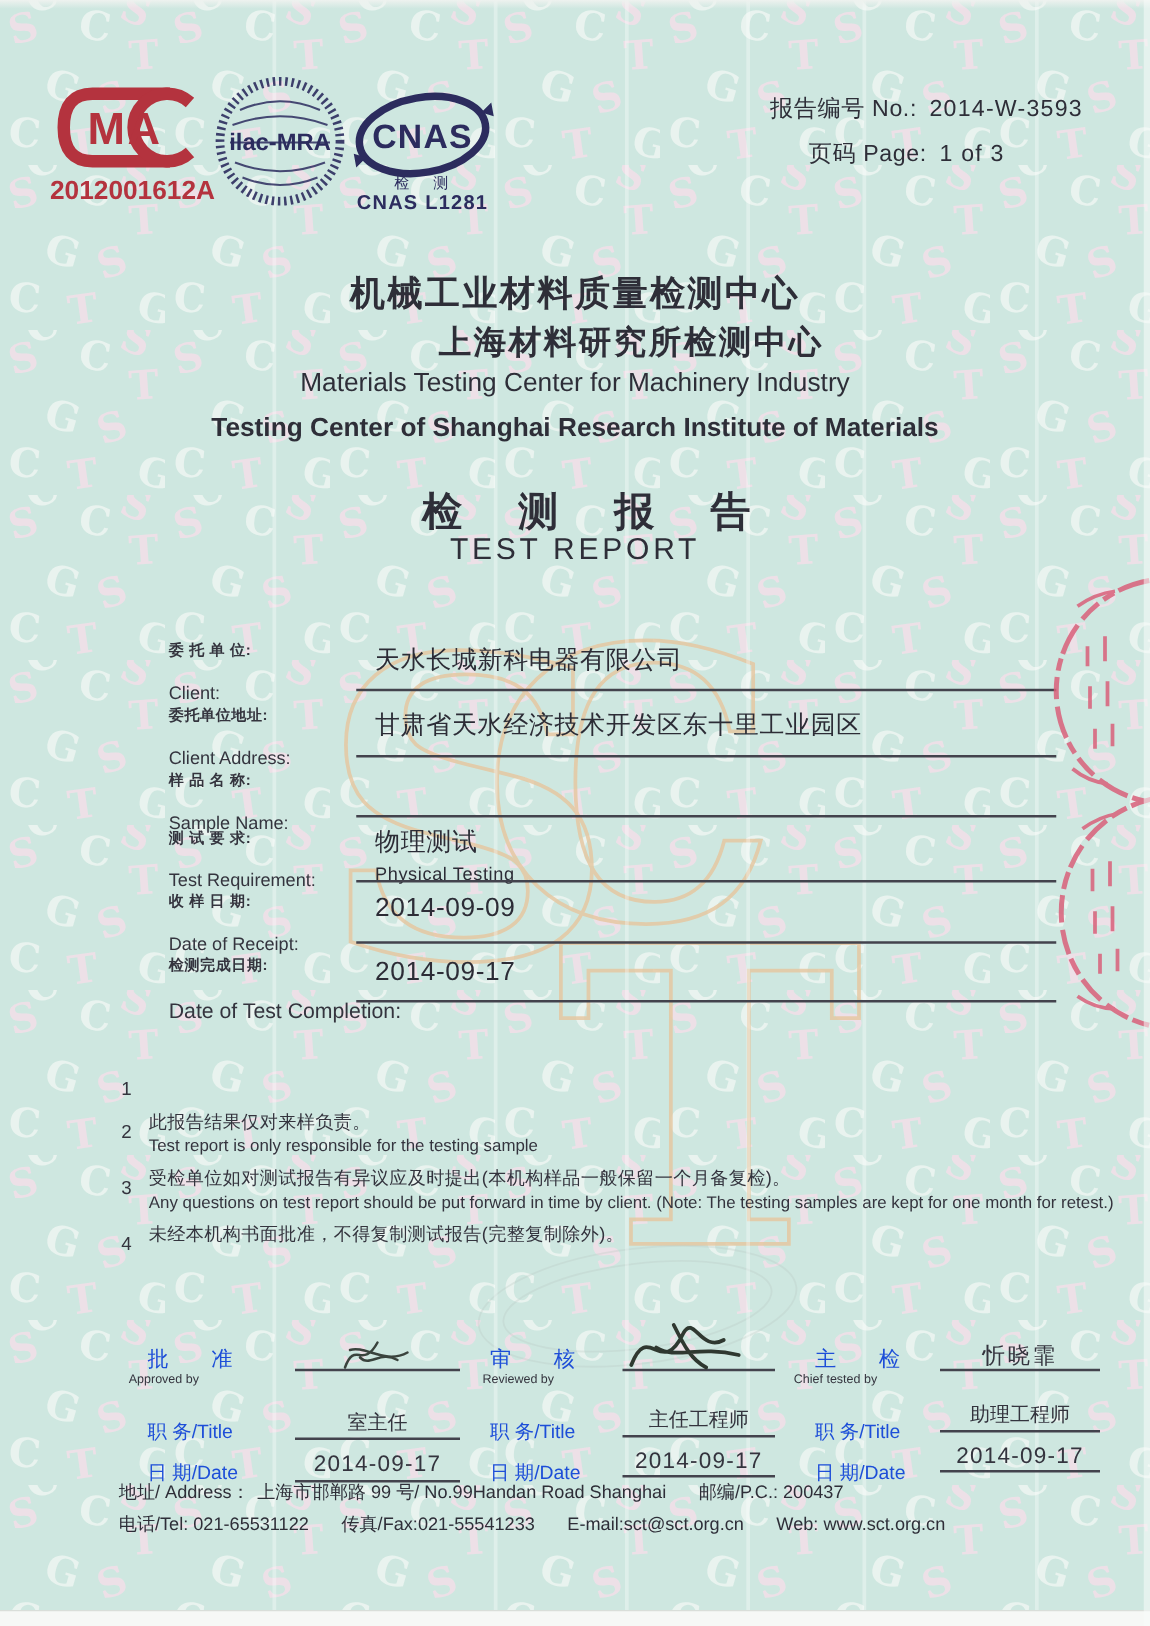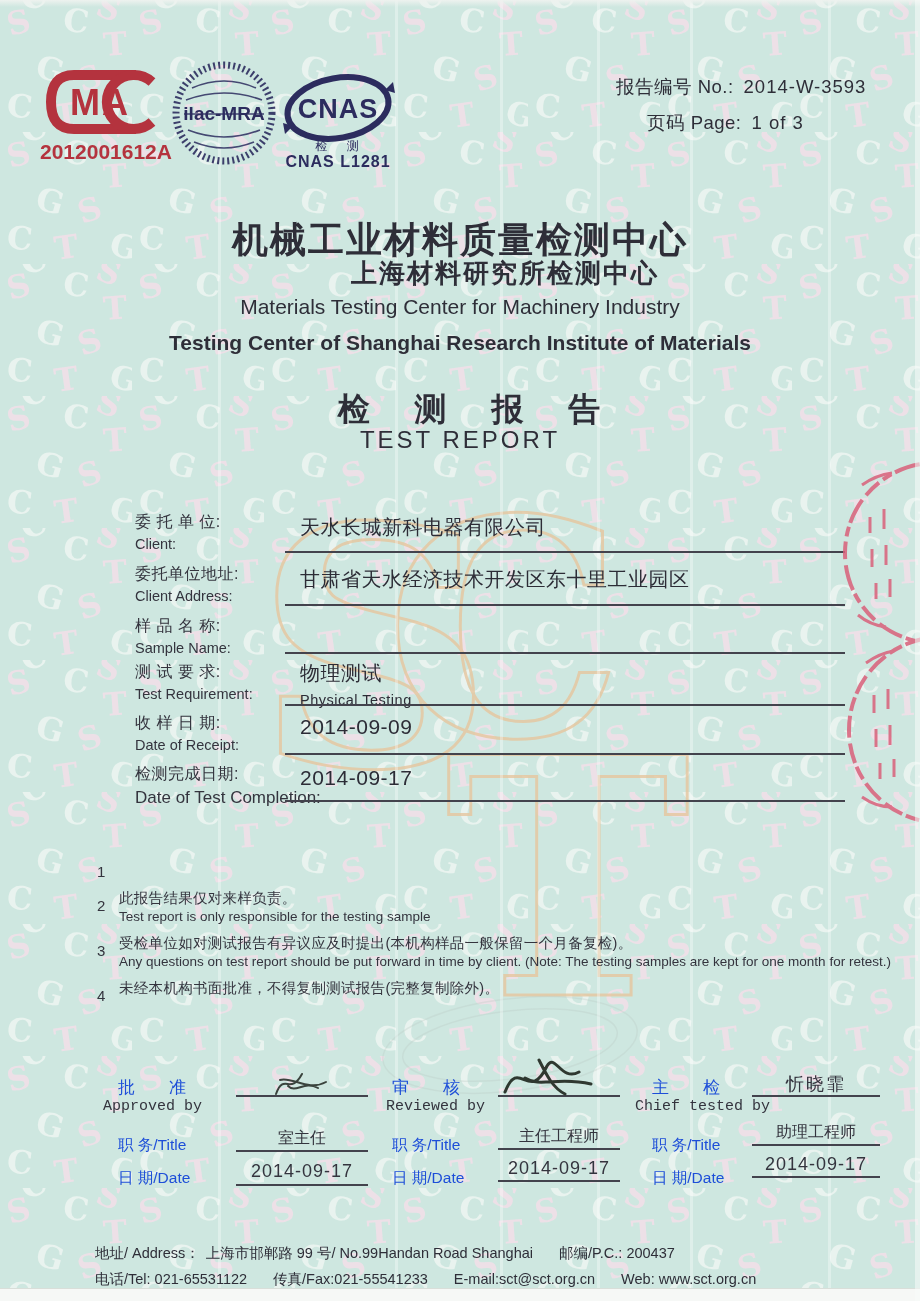--- a/index.html
+++ b/index.html
@@ -19,53 +19,53 @@
   
   .cma{position:absolute;left:40px;top:64px;}
   .ilac{position:absolute;left:170px;top:58px;}
   .cnas{position:absolute;left:281px;top:68px;}
   .repno{position:absolute;left:616px;top:74px;font-size:18.5px;color:#2e2e38;letter-spacing:.5px;}
   .repno .r2{margin-top:11px;padding-left:31px;}
   .repno b{font-weight:normal;margin-left:10px;letter-spacing:1px;}
 
   
   .t{position:absolute;left:0;width:920px;text-align:center;color:#2e2e38;}
-  .t-zh1{top:216px;font-size:36px;font-weight:bold;letter-spacing:2px;font-family:Liberation Mono, monospace;}
+  .t-zh1{top:216px;font-size:28px;font-weight:bold;letter-spacing:2px;font-family:Liberation Mono, monospace;}
   .t-zh2{top:256px;font-size:26px;font-weight:bold;letter-spacing:2px;padding-left:45px;}
   .t-en1{top:295px;font-size:21px;}
   .t-en2{top:331px;font-size:21px;font-weight:bold;}
   .t-rzh{top:388px;font-size:32px;font-weight:bold;letter-spacing:18px;padding-left:18px;}
   .t-ren{top:426px;font-size:24px;letter-spacing:3px;}
 
   
   .frow{position:absolute;left:135px;width:720px;}
-  .flz{font-size:16px;letter-spacing:.5px;}
-  .fle{font-size:14.5px;margin-top:3px;}
+  .flz{font-size:12px;letter-spacing:.5px;font-weight:bold;}
+  .fle{font-size:14.5px;margin-top:18px;}
   .fval{position:absolute;left:165px;top:2px;font-size:20px;color:#2c2c36;letter-spacing:.5px;white-space:nowrap;}
   .fval .ven{display:block;font-size:14.5px;margin-top:5px;}
   .fline{position:absolute;left:150px;width:560px;border-bottom:2px solid #43434d;}
 
   
   .notes{position:absolute;left:97px;top:855px;width:812px;}
   .note{display:flex;margin-bottom:9px;}
   .nnum{width:22px;font-size:15px;padding-top:8px;}
   .nzh{font-size:14.5px;line-height:18px;letter-spacing:.3px;}
   .nen{font-size:13.5px;line-height:17px;margin-top:1px;}
 
   
   .sig-sec{position:absolute;left:0;top:0;width:920px;}
   .slab-zh{position:absolute;font-size:17px;color:#1d4ed8;white-space:pre;}
-  .slab-en{position:absolute;font-size:15px;font-family:Liberation Mono, monospace;}
+  .slab-en{position:absolute;font-size:10px;}
   .sline{position:absolute;border-bottom:2px solid #43434d;}
   .sval{position:absolute;font-size:16px;text-align:center;white-space:nowrap;}
   .sdate{font-size:18px;letter-spacing:1px;}
   .sig-svg{position:absolute;z-index:5;}
 
   
-  .footer{position:absolute;left:95px;top:1244px;width:800px;font-size:14.5px;color:#2e2e38;}
+  .footer{position:absolute;left:95px;top:1184px;width:800px;font-size:14.5px;color:#2e2e38;}
   .footer .fr{margin-bottom:7px;white-space:nowrap;}
   .footer span{margin-right:26px;}
 </style>
 </head>
 <body>
 
 <div class="page">
 
   <svg class="layer bg-svg" width="920" height="1301">
     <defs>

